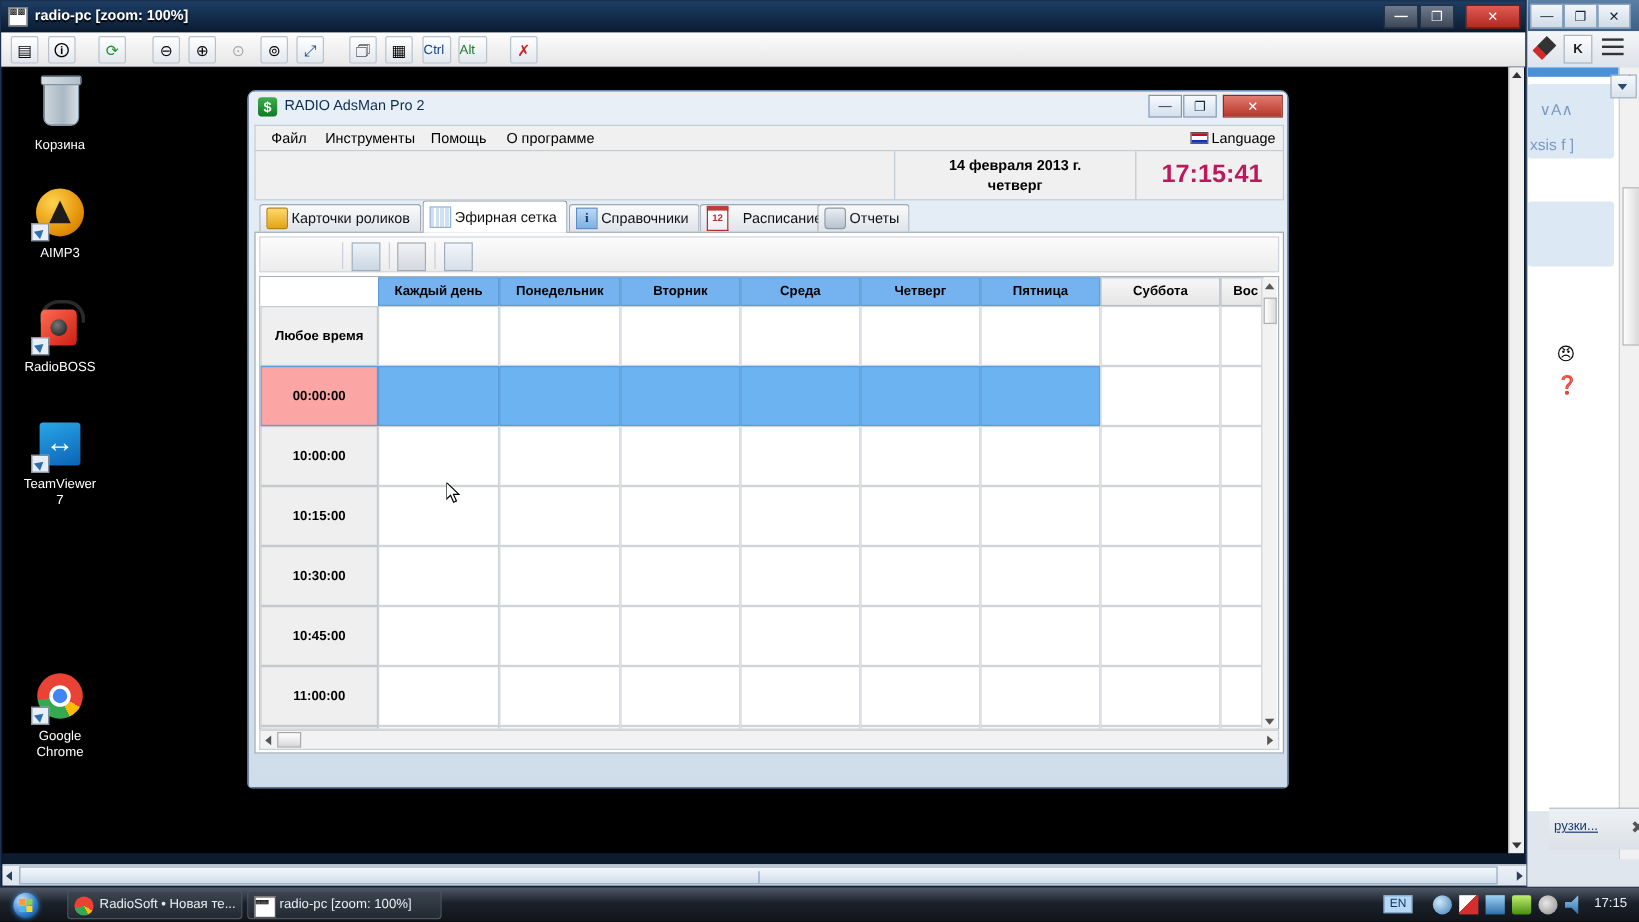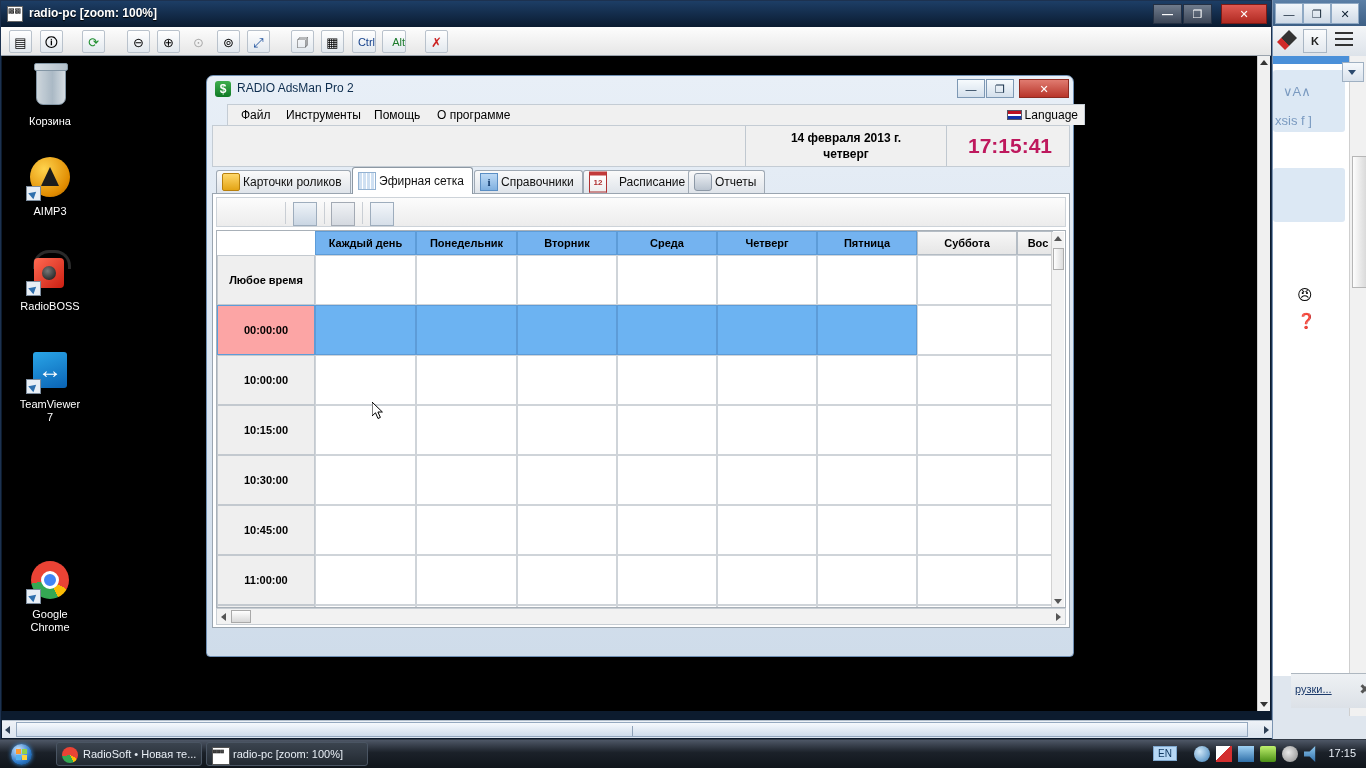--- a/index.html
+++ b/index.html
@@ -134,21 +134,21 @@
   }
   #vnc-toolbar .tb.flat{border-color:transparent;background:transparent;}
   #vnc-toolbar .tb .g{
     position:absolute;left:50%;top:50%;transform:translate(-50%,-50%);
     font-size:13px;line-height:13px;font-style:normal;
   }
   #vnc-toolbar .lbl{
     position:absolute;top:3px;height:23px;line-height:22px;
     border:1px solid #b9c2cc;box-sizing:border-box;border-radius:2px;
     background:linear-gradient(#ffffff,#e2e8ee);
-    font-size:11px;text-align:right;
+    font-size:11px;text-align:left;
   }
   #vnc-canvas{
     position:absolute;left:1px;top:55px;width:1258px;height:655px;
     background:#000;overflow:hidden;
   }
   #vnc-vscroll{
     position:absolute;right:1px;top:55px;width:13px;height:655px;
     background:#f0f0f0;border-left:1px solid #cdcdcd;box-sizing:border-box;
   }
   #vnc-vscroll .ar{
@@ -274,21 +274,21 @@
   #app-title .amax{right:59px;}
   #app-title .acls{right:4px;width:50px;
     background:linear-gradient(#e07b70,#b8352a);border-color:#8c2a21;}
   #app-title .ab i{
     position:absolute;left:50%;top:50%;transform:translate(-50%,-50%);
     font-style:normal;font-size:11px;color:#102a44;
   }
   #app-title .acls i{color:#fff;font-weight:bold;}
   #app-menu{
     position:absolute;left:5px;top:28px;width:858px;height:21px;
-    background:#f0f0f0;border:1px solid #c4ccd4;border-bottom:none;box-sizing:border-box;margin-left:15px;
+    background:#f0f0f0;border:1px solid #c4ccd4;border-bottom:none;box-sizing:border-box;
   }
   #app-menu .mi{
     position:absolute;top:3px;font-size:12px;color:#000;white-space:nowrap;
   }
   #app-menu .lang{
     position:absolute;right:6px;top:3px;font-size:12px;color:#000;white-space:nowrap;
   }
   #app-menu .flag{
     display:inline-block;width:15px;height:10px;margin-right:3px;vertical-align:-1px;
     background:
@@ -634,21 +634,21 @@
           <span>Эфирная сетка</span>
         </div>
         <div class="tab" style="left:262px;">
           <span class="ti" style="background:linear-gradient(#bcd9f5,#7fb0e0);border:1px solid #5a8ec4;color:#10396b;font:bold 11px/16px 'Liberation Serif',serif;text-align:center;">i</span>
           <span>Справочники</span>
         </div>
         <div class="tab" style="left:371px;padding-left:35px;">
           <span class="ti" style="background:linear-gradient(#fff,#eee);border:1px solid #b03030;border-top:4px solid #c23b3b;color:#b03030;font:bold 8px/13px 'Liberation Sans',sans-serif;text-align:center;">12</span>
           <span>Расписание</span>
         </div>
-        <div class="tab" style="left:469px;margin-left:7px;">
+        <div class="tab" style="left:469px;">
           <span class="ti" style="background:linear-gradient(#e9edf2,#b9c3cf);border:1px solid #8d99a7;border-radius:3px;"></span>
           <span>Отчеты</span>
         </div>
       </div>
 
       <div id="app-body">
 
         <div id="app-tbar">
           <div class="bt" style="left:7px;">
           </div>

